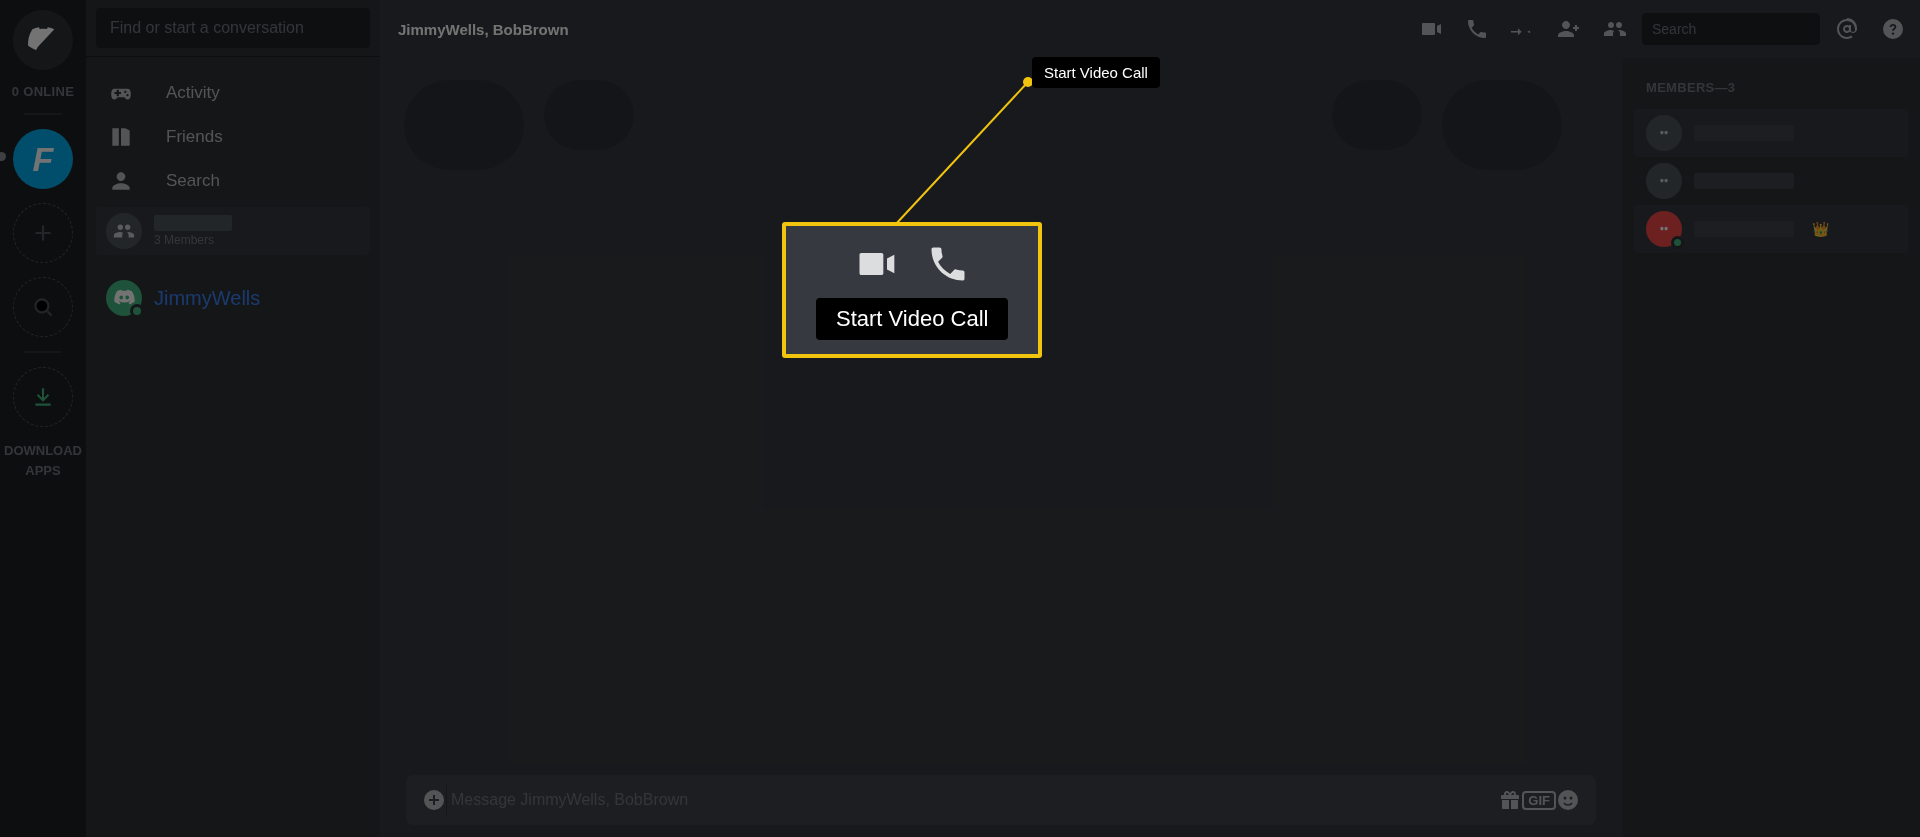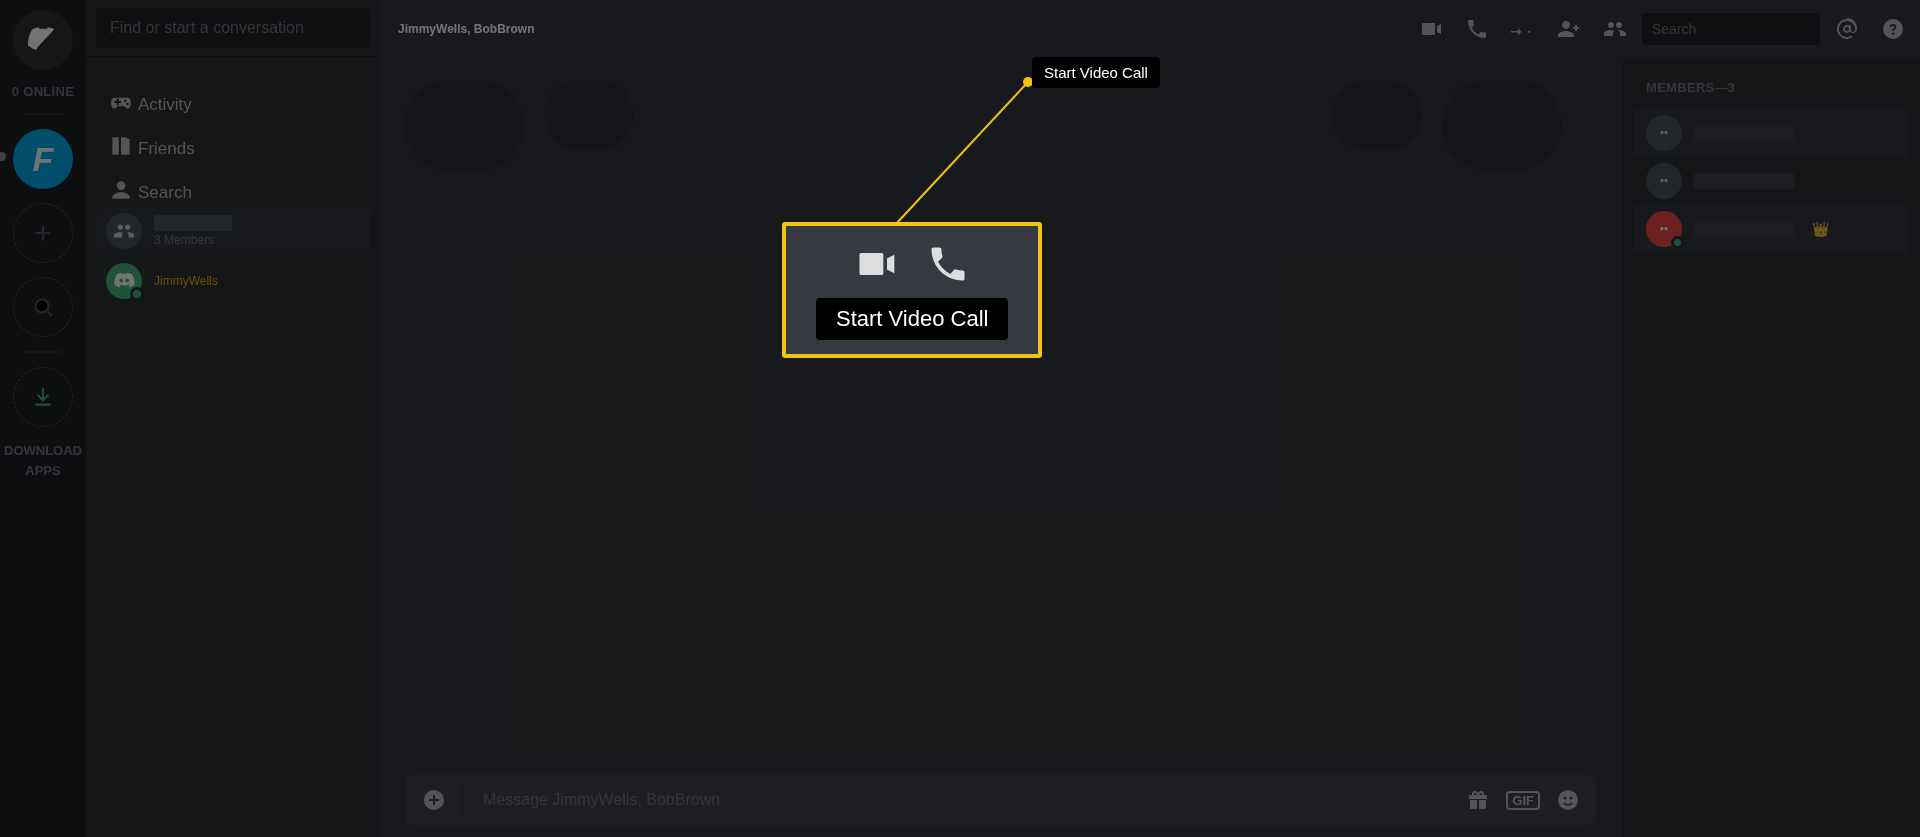--- a/index.html
+++ b/index.html
@@ -20,61 +20,61 @@
   .download-label{font-size:13px;font-weight:700;color:#72767d;text-align:center;line-height:1.5;}
   
   .pill{position:absolute;left:-3px;width:9px;height:9px;border-radius:50%;background:#8a8e94;top:152px;}
 
   
   .sidebar{width:294px;background:#2f3136;display:flex;flex-direction:column;}
   .search-group{padding:8px 10px;border-bottom:1px solid #1e2124;}
   .convo-search{width:100%;height:40px;background:#202225;border:none;border-radius:4px;padding:0 14px;color:#72767d;font-size:16px;}
   .convo-search::placeholder{color:#72767d;}
   .nav{padding:14px 10px 4px 10px;display:flex;flex-direction:column;}
-  .nav-item{height:44px;display:flex;align-items:flex-end;gap:4px;padding:0 12px;border-radius:4px;cursor:pointer;}
+  .nav-item{height:44px;display:flex;align-items:center;gap:32px;padding:0 12px;border-radius:4px;cursor:pointer;}
   .nav-item svg{width:26px;height:26px;fill:#b9bbbe;}
   .nav-item span{font-size:17px;color:#b9bbbe;}
   .dm-header{padding:20px 20px 8px;font-size:12px;font-weight:700;color:#72767d;letter-spacing:.5px;}
-  .dm-list{padding:0 10px;display:flex;flex-direction:column;gap:2px;}
+  .dm-list{padding:0 10px;display:flex;flex-direction:column;gap:19px;}
   .dm{display:flex;align-items:center;gap:12px;padding:6px 10px;border-radius:4px;cursor:pointer;}
   .dm.sel{background:#36393f;}
   .dm .avatar{width:36px;height:36px;border-radius:50%;display:flex;align-items:center;justify-content:center;}
   .avatar.grp{background:#4f545c;}
   .avatar.grp svg{width:22px;height:22px;fill:#c7c9cc;}
   .avatar.user{background:#43b581;position:relative;}
   .avatar.user svg{width:22px;height:22px;fill:#fff;}
   .status-dot{position:absolute;right:-2px;bottom:-2px;width:14px;height:14px;border-radius:50%;background:#43b581;border:3px solid #2f3136;}
   .dm .txts{display:flex;flex-direction:column;gap:2px;}
-  .dm .name{color:#eab308;font-size:12px;}
+  .dm .name{color:#3b82f6;font-size:20px;}
   .dm .sub{font-size:12px;color:#72767d;}
   .redact{display:inline-block;height:16px;background:#4f545c;border-radius:2px;}
 
   
   .main{flex:1;display:flex;flex-direction:column;background:#36393f;position:relative;}
   .titlebar{height:58px;display:flex;align-items:center;padding:0 8px 0 18px;gap:8px;}
-  .title{font-size:12px;font-weight:600;color:#fff;text-align:center;}
+  .title{font-size:15px;font-weight:600;color:#fff;text-align:center;}
   .title-spacer{flex:1;}
   .tb-icon{width:38px;height:40px;display:flex;align-items:center;justify-content:center;cursor:pointer;}
   .tb-icon svg{width:24px;height:24px;fill:#b9bbbe;}
   .header-search{width:178px;height:32px;background:#202225;border-radius:4px;display:flex;align-items:center;padding:0 10px;gap:8px;}
   .header-search input{flex:1;background:none;border:none;color:#b9bbbe;font-size:14px;}
   .header-search input::placeholder{color:#72767d;}
   .header-search svg{width:18px;height:18px;fill:#72767d;}
   .main-body{flex:1;display:flex;min-height:0;}
   .chat{flex:1;display:flex;flex-direction:column;min-width:0;position:relative;}
   .chat-scroll{flex:1;overflow:hidden;position:relative;}
   .bg-art{position:absolute;left:24px;top:22px;display:flex;gap:20px;opacity:.15;pointer-events:none;}
   .cloud{width:120px;height:90px;border-radius:48px;background:#000;}
   .bg-art.right{left:auto;right:60px;}
   .welcome{position:absolute;left:24px;top:88px;font-size:18px;color:#b9bbbe;display:flex;align-items:center;gap:6px;}
   .welcome .redact{height:26px;background:#40444b;margin:0 2px;}
 
   
   .composer-wrap{padding:18px 26px 12px;}
-  .composer{height:50px;background:#40444b;border-radius:8px;display:flex;align-items:center;padding:0 16px;gap:16px;}
+  .composer{height:50px;background:#40444b;border-radius:8px;display:flex;align-items:center;padding:0 16px;}
   .composer svg{width:24px;height:24px;fill:#b9bbbe;}
   .composer .divider{width:1px;height:30px;background:#2f3136;}
   .composer input{flex:1;background:none;border:none;color:#b9bbbe;font-size:16px;padding-left:4px;}
   .composer input::placeholder{color:#72767d;}
   .gif-btn{font-size:13px;font-weight:800;color:#b9bbbe;border:2px solid #b9bbbe;border-radius:4px;padding:1px 4px;line-height:1;}
 
   
   .members{width:298px;background:#2f3136;padding:22px 12px;}
   .members-hdr{font-size:13px;font-weight:700;color:#72767d;letter-spacing:.3px;padding:0 12px 14px;}
   .member{display:flex;align-items:center;gap:12px;padding:6px 12px;border-radius:4px;}

